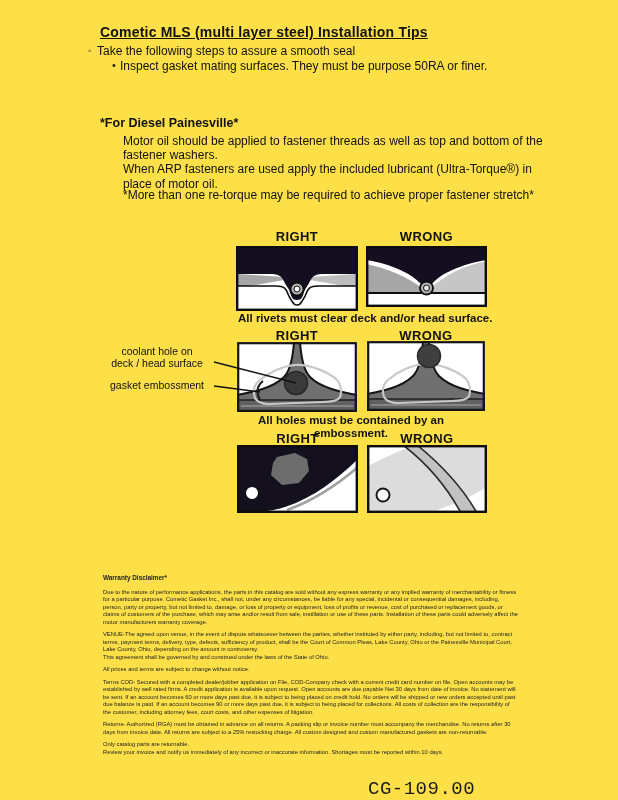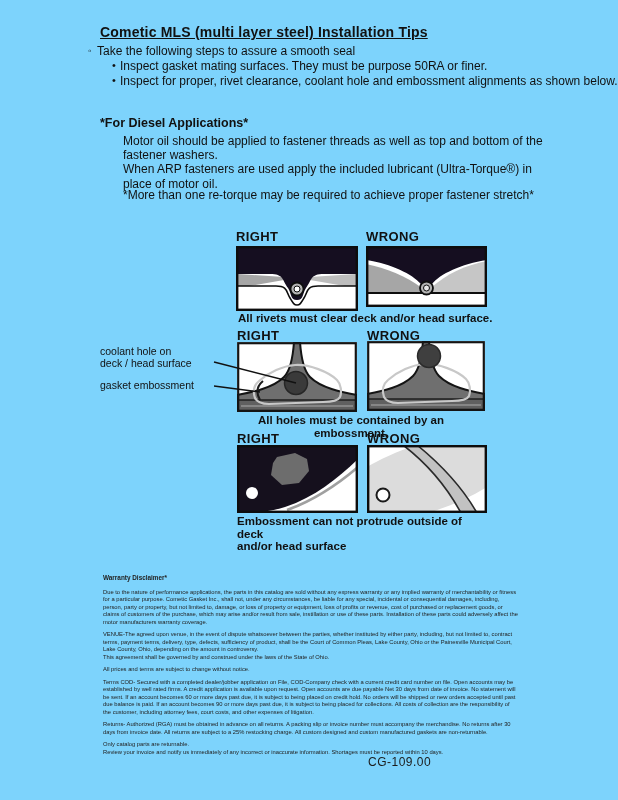--- a/index.html
+++ b/index.html
@@ -1,58 +1,57 @@
 <!DOCTYPE html>
 <html><head>
 <meta charset="utf-8">
 <style>
   html,body { margin:0; padding:0; background:#ffffff; }
   .page {
-    position:relative; width:618px; height:800px; background:#7dd3fc;
+    position:relative; width:618px; height:800px; background:#fde047;
     font-family:"Liberation Sans", sans-serif; color:#111; overflow:hidden;
   }
   .abs { position:absolute; }
   .title {
     left:100px; top:24px; font-size:14px; font-weight:bold;
     text-decoration:underline; letter-spacing:.2px;
   }
   .bullets { left:88px; top:44px; font-size:12px; line-height:13.8px; }
   .b-row { white-space:nowrap; }
   .b-marker { display:inline-block; width:9px; font-size:10px; vertical-align:1px; }
   .sub { margin-left:24px; }
   .sub .b-marker { font-size:11px; width:8px; }
   .diesel-head { left:100px; top:116px; font-size:12.5px; font-weight:bold; }
   .para { left:100px; font-size:12px; line-height:14.2px; white-space:pre-line; width:440px;margin-left:23px; }
   .p1 { top:134px; } .p2 { top:163px; } .pnote { top:188px; }
 
-  .fig-label { width:122px; text-align:left; font-weight:600; font-size:13px; letter-spacing:.4px; }
+  .fig-label { width:122px; text-align:center; font-weight:600; font-size:13px; letter-spacing:.4px; }
   .fig-caption { font-weight:600; font-size:11.5px; line-height:12.5px; white-space:pre-line; }
-  .callout { font-size:10.5px; line-height:11.5px; text-align:left; width:114px; white-space:pre-line; }
+  .callout { font-size:10.5px; line-height:11.5px; text-align:center; width:114px; white-space:pre-line; }
   .fig-box { display:block; }
   .leader { pointer-events:none; }
 
   .warranty { left:103px; top:574px; width:416px; font-size:5.8px; line-height:7.5px; color:#222; }
   .w-head { font-size:6.4px; font-weight:bold; margin-bottom:7px; }
   .w-para { margin-bottom:5px; white-space:pre-line; }
-  .page-num { left:368px; top:755px; font-size:12px; letter-spacing:.5px; color:#1c1c1c; }
+  .page-num { left:368px; top:778px; font-size:19px; letter-spacing:.5px; color:#1c1c1c;font-family:Liberation Mono, monospace; }
 </style>
 </head>
 <body>
 
 <div class="page">
 
   <div class="abs title">Cometic MLS (multi layer steel) Installation Tips</div>
 
   <div class="abs bullets">
     <div class="b-row"><span class="b-marker">◦</span><span>Take the following steps to assure a smooth seal</span></div>
     <div class="b-row sub"><span class="b-marker">•</span><span>Inspect gasket mating surfaces.  They must be purpose 50RA or finer.</span></div>
-    <div class="b-row sub"><span class="b-marker">•</span><span>Inspect for proper, rivet clearance, coolant hole and embossment alignments as shown below.</span></div>
   </div>
 
-  <div class="abs diesel-head">*For Diesel Applications*</div>
+  <div class="abs diesel-head">*For Diesel Painesville*</div>
   <div class="abs para p1">Motor oil should be applied to fastener threads as well as top and bottom of the fastener washers.
 When ARP fasteners are used apply the included lubricant (Ultra-Torque®) in place of motor oil.</div>
   <div class="abs para pnote">*More than one re-torque may be required to achieve proper fastener stretch*</div>
 
   <div class="abs fig-label" style="left:236px; top:229px;">RIGHT</div>
   <div class="abs fig-label" style="left:366px; top:229px; width:121px;">WRONG</div>
 
   <svg class="abs fig-box" style="left:236px; top:246px;" width="122" height="65" viewBox="0 0 122 65">
     <rect x="0" y="0" width="122" height="65" fill="#ffffff"></rect>
     <polygon points="2,28 48,31 48,34 2,42" fill="#a6a6a6"></polygon>
@@ -129,22 +128,20 @@
 
   <svg class="abs fig-box" style="left:367px; top:445px;" width="120" height="68" viewBox="0 0 120 68">
     <rect x="0" y="0" width="120" height="68" fill="#dcdcdc"></rect>
     <path d="M0,0 H50 C30,6 12,15 0,22 Z" fill="#ffffff"></path>
     <path d="M120,68 H60 C82,62 102,53 120,42 Z" fill="#ffffff"></path>
     <path d="M50,0 C72,18 94,40 110,68 L94,68 C80,42 62,20 36,0 Z" fill="#c2c2c2" stroke="#2a2a2a" stroke-width="1.6"></path>
     <circle cx="16" cy="50" r="6.5" fill="#ffffff" stroke="#1a1a1a" stroke-width="2"></circle>
     <rect x="1.2" y="1.2" width="117.6" height="65.6" fill="none" stroke="#0d0d0d" stroke-width="2.4"></rect>
   </svg>
 
-  <div class="abs fig-caption" style="left:237px; top:515px; width:250px;">Embossment can not protrude outside of deck
-and/or head surface</div>
 
   <div class="abs warranty">
     <div class="w-head">Warranty Disclaimer*</div>
     <div class="w-para">Due to the nature of performance applications, the parts in this catalog are sold without any express warranty or any implied warranty of merchantability or fitness for a particular purpose.  Cometic Gasket Inc., shall not, under any circumstances, be liable for any special, incidental or consequential damages, including, person, party or property, but not limited to, damage, or loss of property or equipment, loss of profits or revenue, cost of purchased or replacement goods, or claims of customers of the purchase, which may arise and/or result from sale, instillation or use of these parts.  Installation of these parts could adversely affect the motor manufacturers warranty coverage.</div>
     <div class="w-para">VENUE-The agreed upon venue, in the event of dispute whatsoever between the parties, whether instituted by either party, including, but not limited to, contract terms, payment terms, delivery, type, defects, sufficiency of product, shall be the Court of Common Pleas, Lake County, Ohio or the Painesville Municipal Court, Lake County, Ohio, depending on the amount in controversy.
 This agreement shall be governed by and construed under the laws of the State of Ohio.</div>
     <div class="w-para">All prices and terms are subject to change without notice.</div>
     <div class="w-para">Terms COD- Secured with a completed dealer/jobber application on File, COD-Company check with a current credit card number on file.  Open accounts may be established by well rated firms.  A credit application is available upon request.  Open accounts are due payable Net 30 days from date of invoice.  No statement will be sent.  If an account becomes 60 or more days past due, it is subject to being placed on credit hold.  No orders will be shipped or new orders accepted until past due balance is paid.  If an account becomes 90 or more days past due, it is subject to being placed for collections.  All costs of collection are the responsibility of the customer, including attorney fees, court costs, and other expenses of litigation.</div>
     <div class="w-para">Returns- Authorized (RGA) must be obtained in advance on all returns.  A packing slip or invoice number must accompany the merchandise.  No returns after 30 days from invoice date.  All returns are subject to a 25% restocking charge.  All custom designed and custom manufactured gaskets are non-returnable.</div>
     <div class="w-para">Only catalog parts are returnable.

